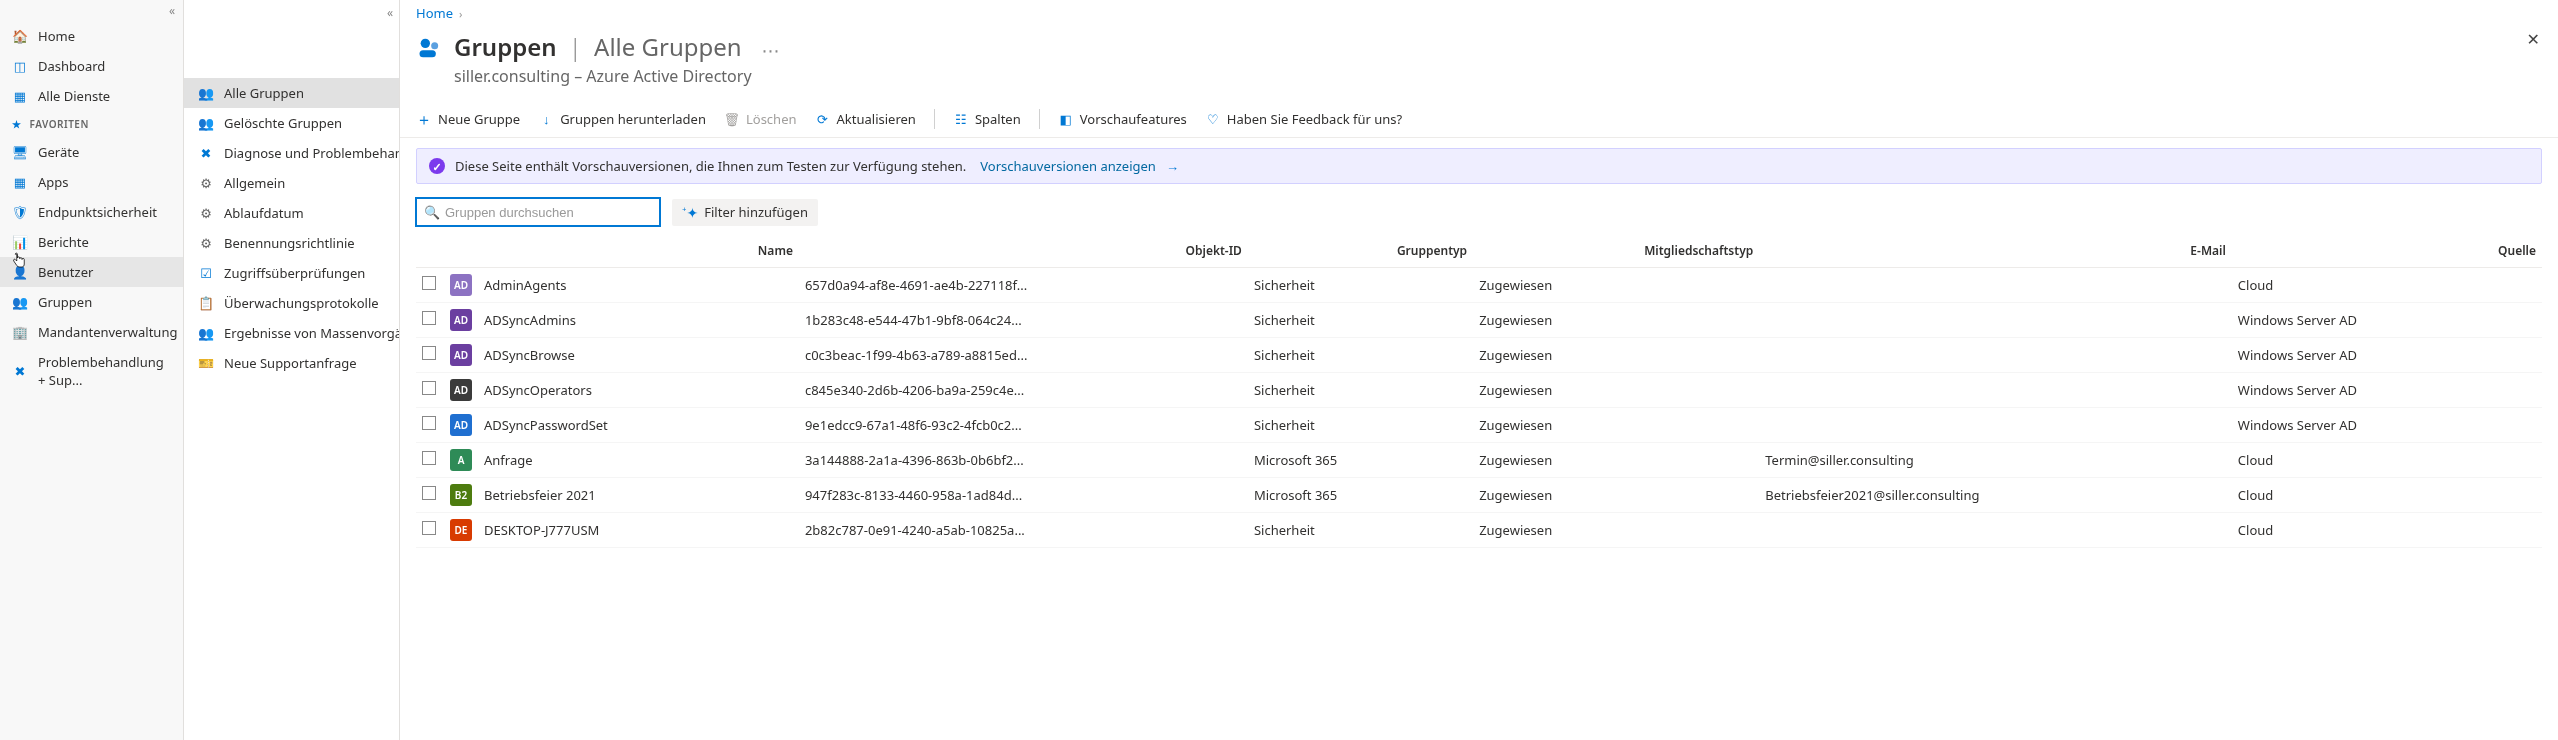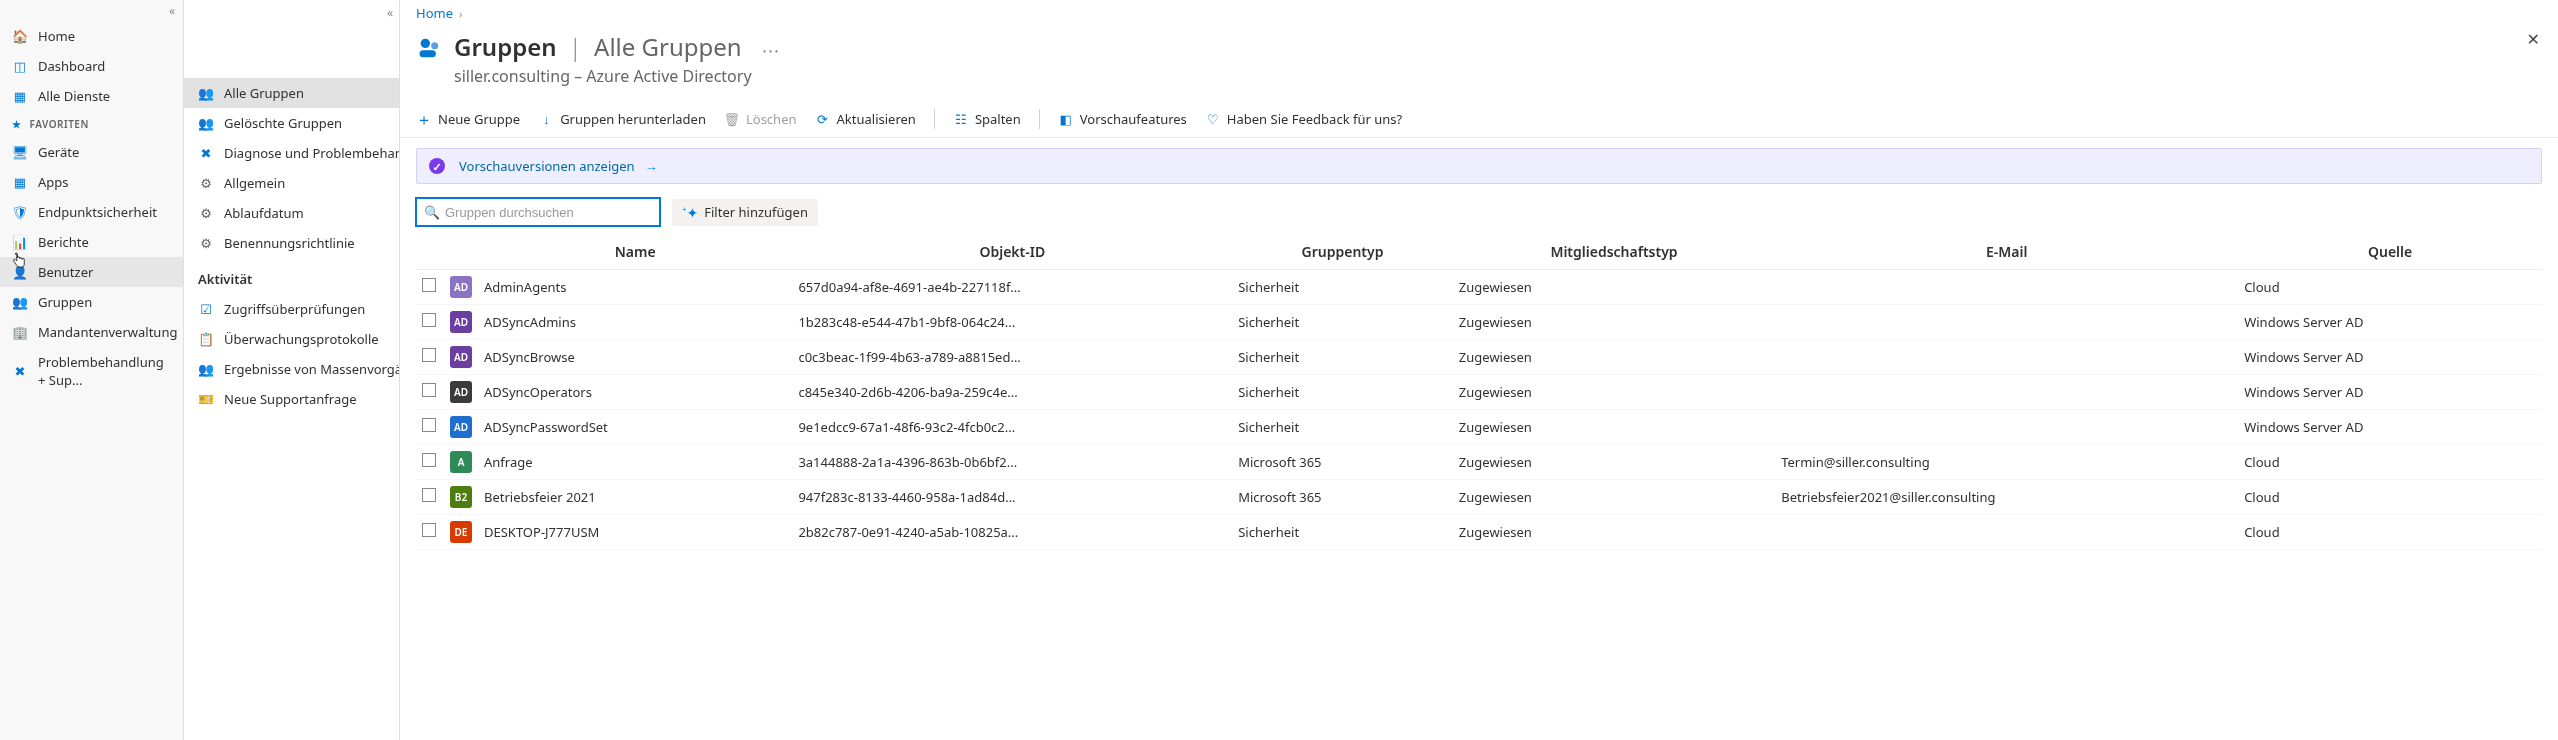--- a/index.html
+++ b/index.html
@@ -46,21 +46,21 @@
 .filter-row { display: flex; align-items: center; gap: 12px; padding: 8px 16px;}
 .search-box { position: relative; display: flex; align-items: center; }
 .search-box input { width: 244px; height: 28px; border: 1px solid #0078d4; padding: 0 8px 0 28px; font-size: 13px; outline: none; box-shadow: 0 0 0 1px #0078d4;}
 .search-box input::placeholder { color: #999; }
 .search-box .search-glyph { position: absolute; left: 8px; color: #666; font-size: 13px;}
 .filter-chip { display: flex; align-items: center; gap: 6px; background: #f3f2f1; padding: 4px 10px; border-radius: 2px; font-size: 13px; cursor:pointer;}
 .filter-chip .plus-glyph { color:#0078d4; font-size:14px; font-weight:300; }
 
 .table-area { flex: 1; overflow: auto; padding: 0 16px;}
 table { width: 100%; border-collapse: collapse; }
-thead th { text-align: center; font-weight: 600; font-size: 14px; color: #323130; padding: 8px 6px; border-bottom: 1px solid #edebe9;}
+thead th { text-align: right; font-weight: 600; font-size: 12px; color: #323130; padding: 8px 6px; border-bottom: 1px solid #edebe9;}
 tbody td { font-size: 13px; padding: 6px 6px; border-bottom: 1px solid #f5f5f5; white-space: nowrap; overflow: hidden; text-overflow: ellipsis; max-width: 200px;}
 .col-check { width: 28px; }
 .row-check { width: 14px; height: 14px; border: 1px solid #888; display: inline-block; }
 .badge-td { width: 28px; }
 .badge { width: 22px; height: 22px; border-radius: 3px; color: #fff; font-size: 10px; font-weight: 600; display: inline-flex; align-items: center; justify-content: center; }
 .name-cell { color: #323130; }
 .obj-cell { max-width: 190px; }
 
 .cursor-hand { position: absolute; left: 10px; top: 250px; width: 18px; height: 22px; pointer-events: none; }
 </style>
@@ -145,21 +145,20 @@
         </div>
         <div class="sec-nav-item">
           <span class="nav-icon" style="color: rgb(102, 102, 102);">⚙</span>
           <span>Ablaufdatum</span>
         </div>
         <div class="sec-nav-item">
           <span class="nav-icon" style="color: rgb(102, 102, 102);">⚙</span>
           <span>Benennungsrichtlinie</span>
         </div>
       </div>
-    <div class="sec-heading">Aktivität</div>
     <div id="sec-activity">
         <div class="sec-nav-item">
           <span class="nav-icon" style="color: rgb(0, 120, 212);">☑</span>
           <span>Zugriffsüberprüfungen</span>
         </div>
         <div class="sec-nav-item">
           <span class="nav-icon" style="color: rgb(0, 120, 212);">📋</span>
           <span>Überwachungsprotokolle</span>
         </div>
         <div class="sec-nav-item">
@@ -227,20 +226,21 @@
         <span>Vorschaufeatures</span>
       </div>
       <div class="tb-item">
         <span class="tb-icon" style="color:#0078d4;">♡</span>
         <span>Haben Sie Feedback für uns?</span>
       </div>
     </div>
 
     <div class="info-banner">
       <span class="info-banner-icon">✓</span>
+      <span>Diese Seite enthält Vorschauversionen, die Ihnen zum Testen zur Verfügung stehen.</span>
       <a href="#">Vorschauversionen anzeigen</a>
       <span class="info-arrow">→</span>
     </div>
 
     <div class="filter-row">
       <div class="search-box">
         <span class="search-glyph">🔍</span>
         <input type="text" placeholder="Gruppen durchsuchen" style="">
       </div>
       <div class="filter-chip">

